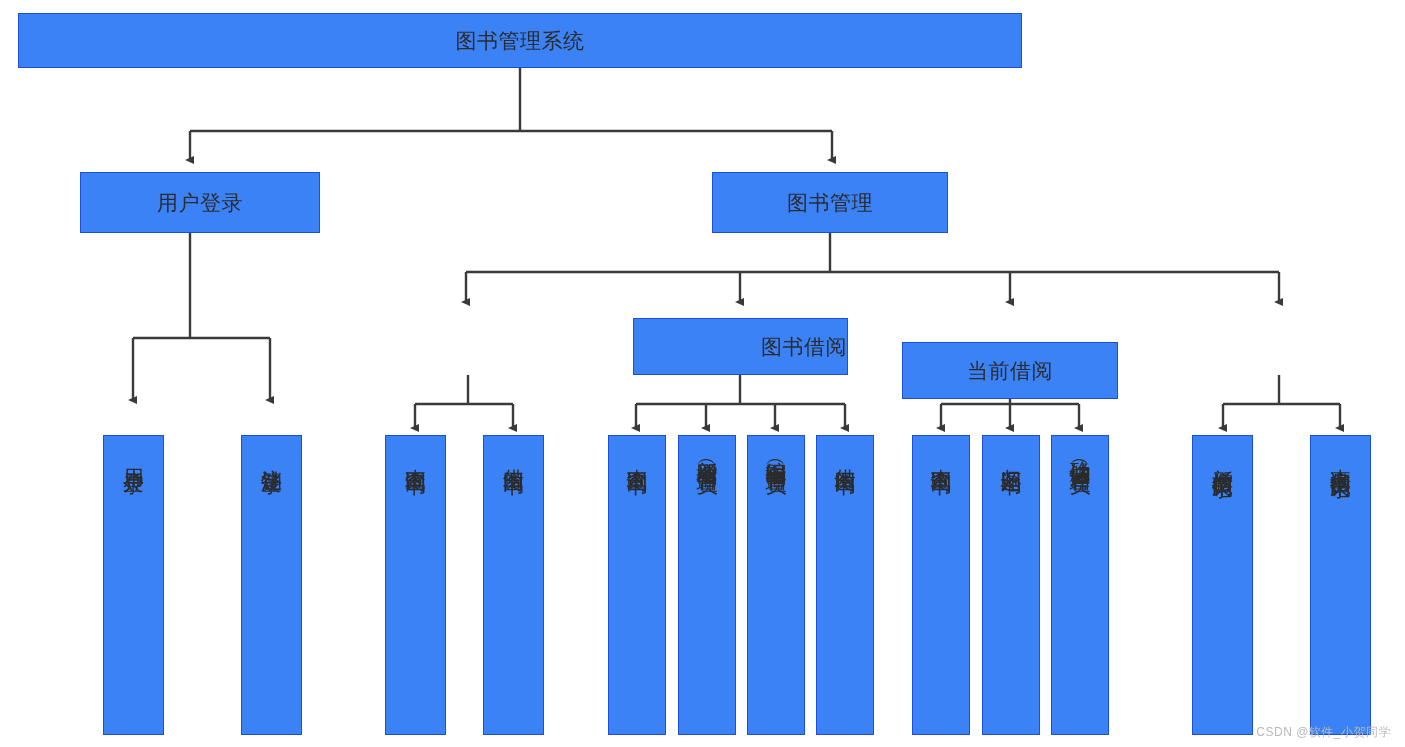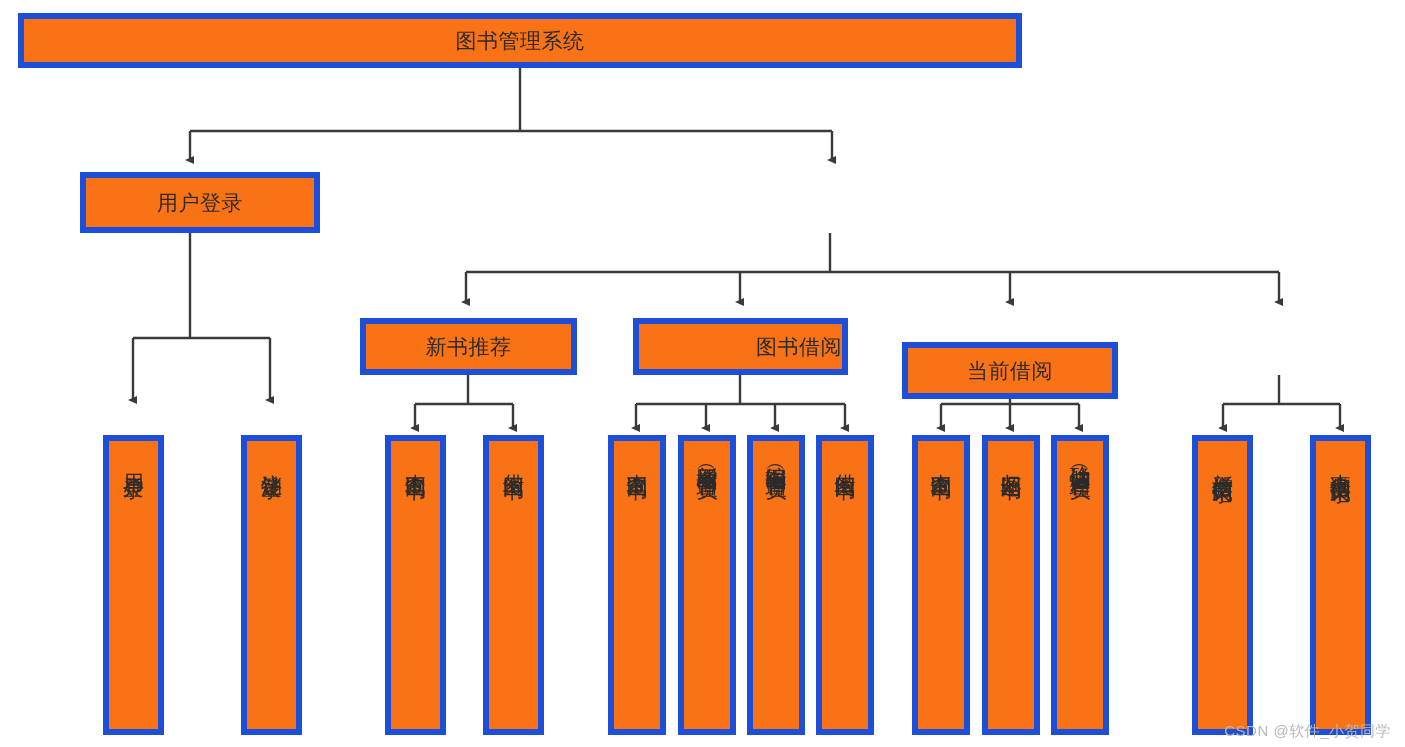--- a/index.html
+++ b/index.html
@@ -22,22 +22,22 @@
     position: absolute;
     left: 0;
     top: 0;
     width: 1405px;
     height: 747px;
     pointer-events: none;
   }
   .node {
     position: absolute;
     box-sizing: border-box;
-    background: #f97316;
-    border: 6px solid #1d4ed8;
+    background: #3b82f6;
+    border: 1px solid #1d4ed8;
     display: flex;
     align-items: center;
     justify-content: center;
     color: #2b2b2b;
   }
   .node-label {
     display: block;
     text-align: center;
     line-height: 1.22;
     white-space: pre;
@@ -63,21 +63,21 @@
   .node.vertical.tall-label .node-label {
     max-height: 278px;
   }
   .node-root .node-label {
     font-size: 22px;
   }
   .watermark {
     position: absolute;
     right: 14px;
     bottom: 6px;
-    font-size: 15px;
+    font-size: 12px;
     color: #b9b9b9;
     white-space: nowrap;
     letter-spacing: 0.5px;
   }
 </style>
 </head>
 <body>
 
 <div id="diagram-root">
 
@@ -132,24 +132,24 @@
   </svg>
 
   <div class="node horizontal node-root" style="left:18px; top:13px; width:1004px; height:55px;">
     <span class="node-label">图书管理系统</span>
   </div>
 
   <div class="node horizontal" style="left:80px; top:172px; width:240px; height:61px;">
     <span class="node-label">用户登录</span>
   </div>
 
-
-  <div class="node horizontal" style="left:360px; top:318px; width:217px; height:57px;">
-    <span class="node-label">新书推荐</span>
-  </div>
+  <div class="node horizontal" style="left:712px; top:172px; width:236px; height:61px;">
+    <span class="node-label">图书管理</span>
+  </div>
+
 
   <div class="node horizontal" style="left:633px; top:318px; width:215px; height:57px;justify-content:flex-end;">
     <span class="node-label">图书借阅</span>
   </div>
 
   <div class="node horizontal" style="left:902px; top:318px; width:216px; height:57px;margin-top:24px;">
     <span class="node-label">当前借阅</span>
   </div>
 
 

